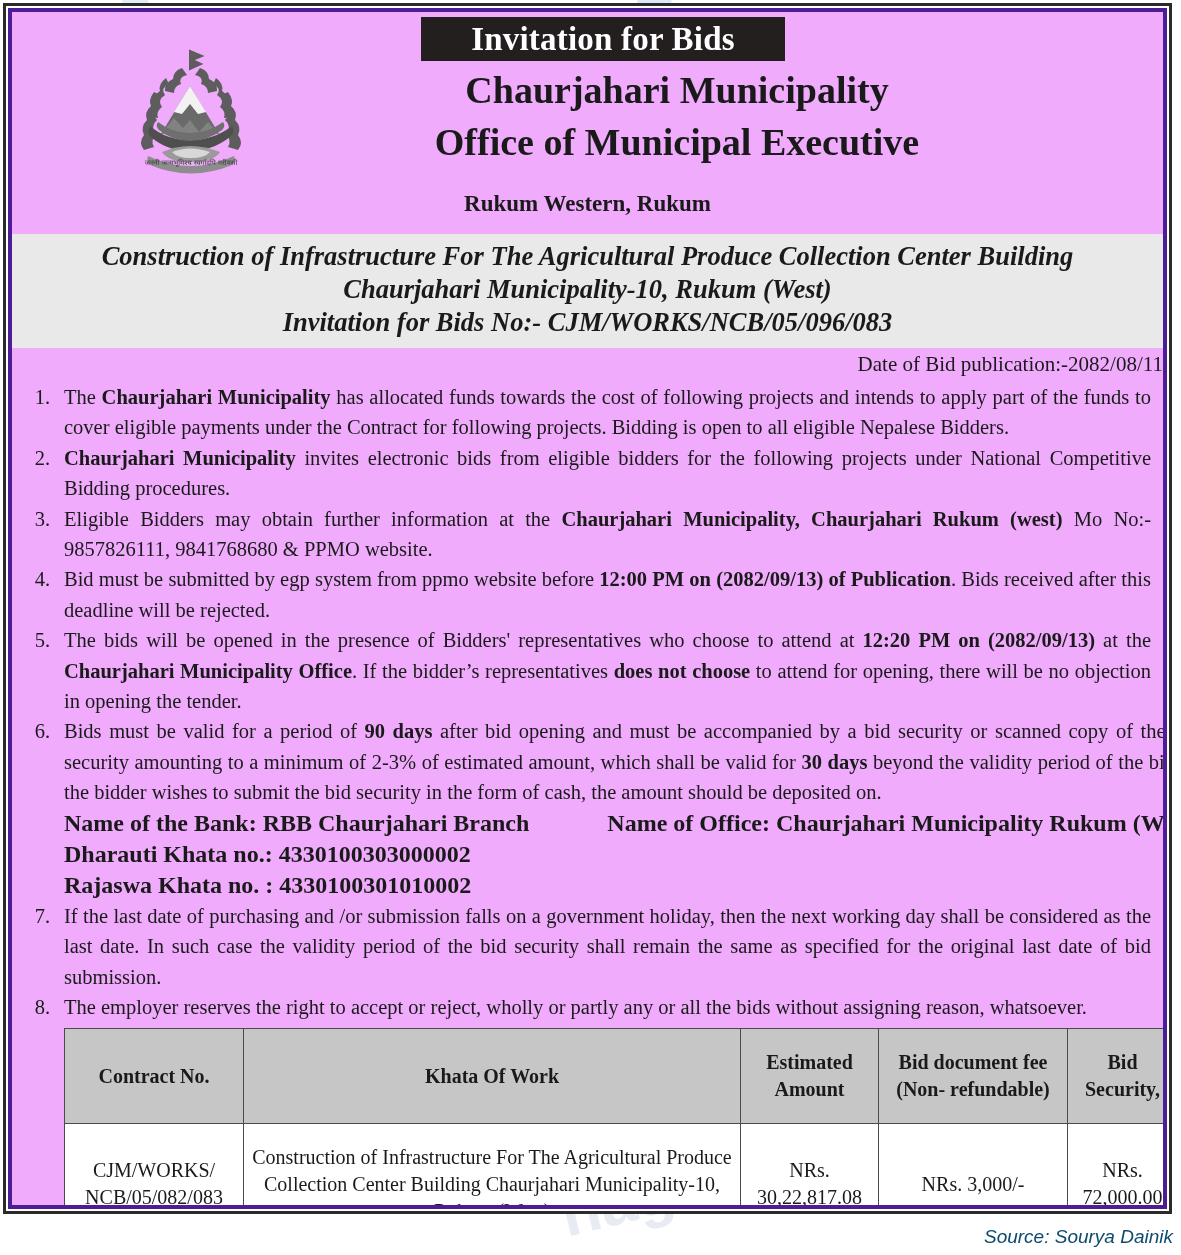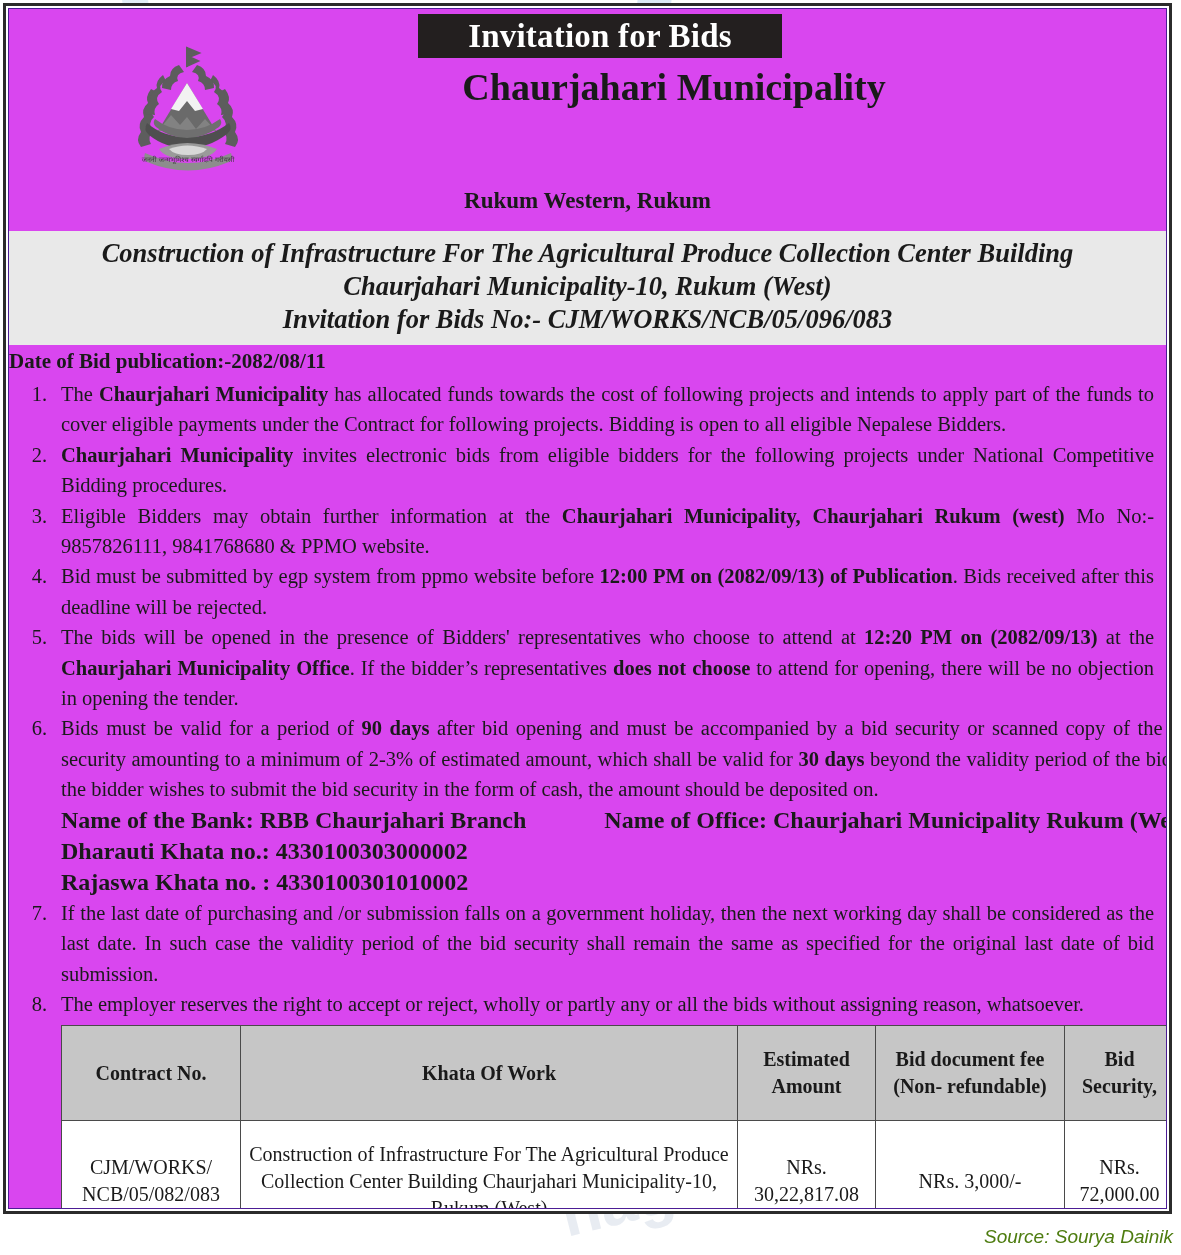--- a/index.html
+++ b/index.html
@@ -26,23 +26,23 @@
     border: 3px solid #2b2b2b;
     box-sizing: border-box;
     background: #ffffff;
   }
   #notice-inner {
     position: absolute;
     left: 2px;
     top: 2px;
     right: 2px;
     bottom: 2px;
-    border: 1px solid #4c1d95;
+    border: 4px solid #4c1d95;
     box-sizing: border-box;
-    background: #d946ef;
+    background: #f0abfc;
     overflow: hidden;
   }
 
   
   .wm {
     position: absolute;
     pointer-events: none;
     z-index: 0;
   }
   .wm-green-a {
@@ -148,23 +148,23 @@
   }
   .project-line {
     font-style: italic;
     font-weight: bold;
     font-size: 26.5px;
     line-height: 33px;
     white-space: nowrap;
   }
 
   #pub-date {
-    text-align: left;
+    text-align: right;
     font-size: 21px;
-    font-weight: bold;
+    font-weight: normal;
     line-height: 25px;
     padding: 4px 0 5px 0;
   }
 
   
   #clauses {
     padding: 0 12px 0 14px;
     font-size: 20.5px;
     line-height: 30.4px;
   }
@@ -225,21 +225,21 @@
   col.c-security { width: 110px; }
 
   
   #source-caption {
     position: absolute;
     right: 8px;
     top: 1226px;
     font-family: "Liberation Sans", sans-serif;
     font-style: italic;
     font-size: 19px;
-    color: #4d7c0f;
+    color: #0c4a6e;
     z-index: 3;
   }
 </style>
 </head>
 <body>
 
 <div class="wm wm-blue-b"></div>
 <div class="wm wm-blue-a"></div>
 <div class="wm wm-green-a"></div>
 <div class="wm wm-green-b"></div>
@@ -282,20 +282,21 @@
               <path d="M44 104 q18 -7 38 0 q-5 6 -19 6 q-14 0 -19 -6 z" fill="#d8d8d8"></path>
 
               <path d="M20 108 q43 20 86 0 q2 6 -2 9 q-41 17 -82 0 q-4 -3 -2 -9 z" fill="#8d8d8d"></path>
               <text x="63" y="117" font-size="7" text-anchor="middle" fill="#3a3a3a" font-family="'DejaVu Sans', sans-serif">जननी जन्मभूमिश्च स्वर्गादपि गरीयसी</text>
             </g>
           </svg>
         </span>
 
         <div id="org-titles">
           <div class="org-line">Chaurjahari Municipality</div>
+          <div class="org-line">Office of Municipal Executive</div>
         </div>
       </div>
 
       <div id="district-line">Rukum Western, Rukum</div>
 
       <div id="project-band">
         <div class="project-line">Construction of Infrastructure For The Agricultural Produce Collection Center Building</div>
         <div class="project-line">Chaurjahari Municipality-10, Rukum (West)</div>
         <div class="project-line">Invitation for Bids No:- CJM/WORKS/NCB/05/096/083</div>
       </div>

